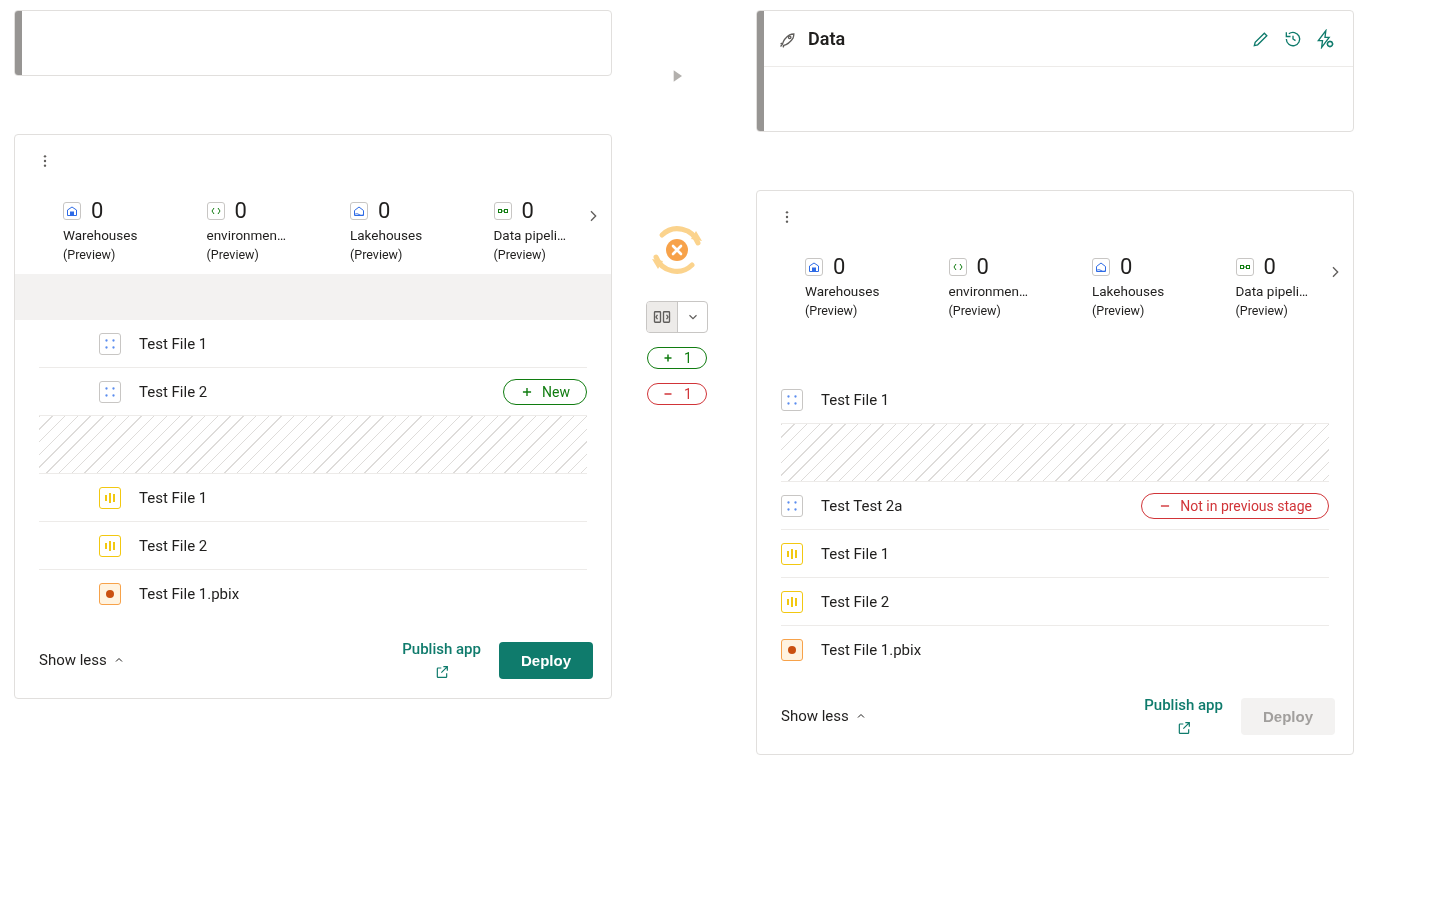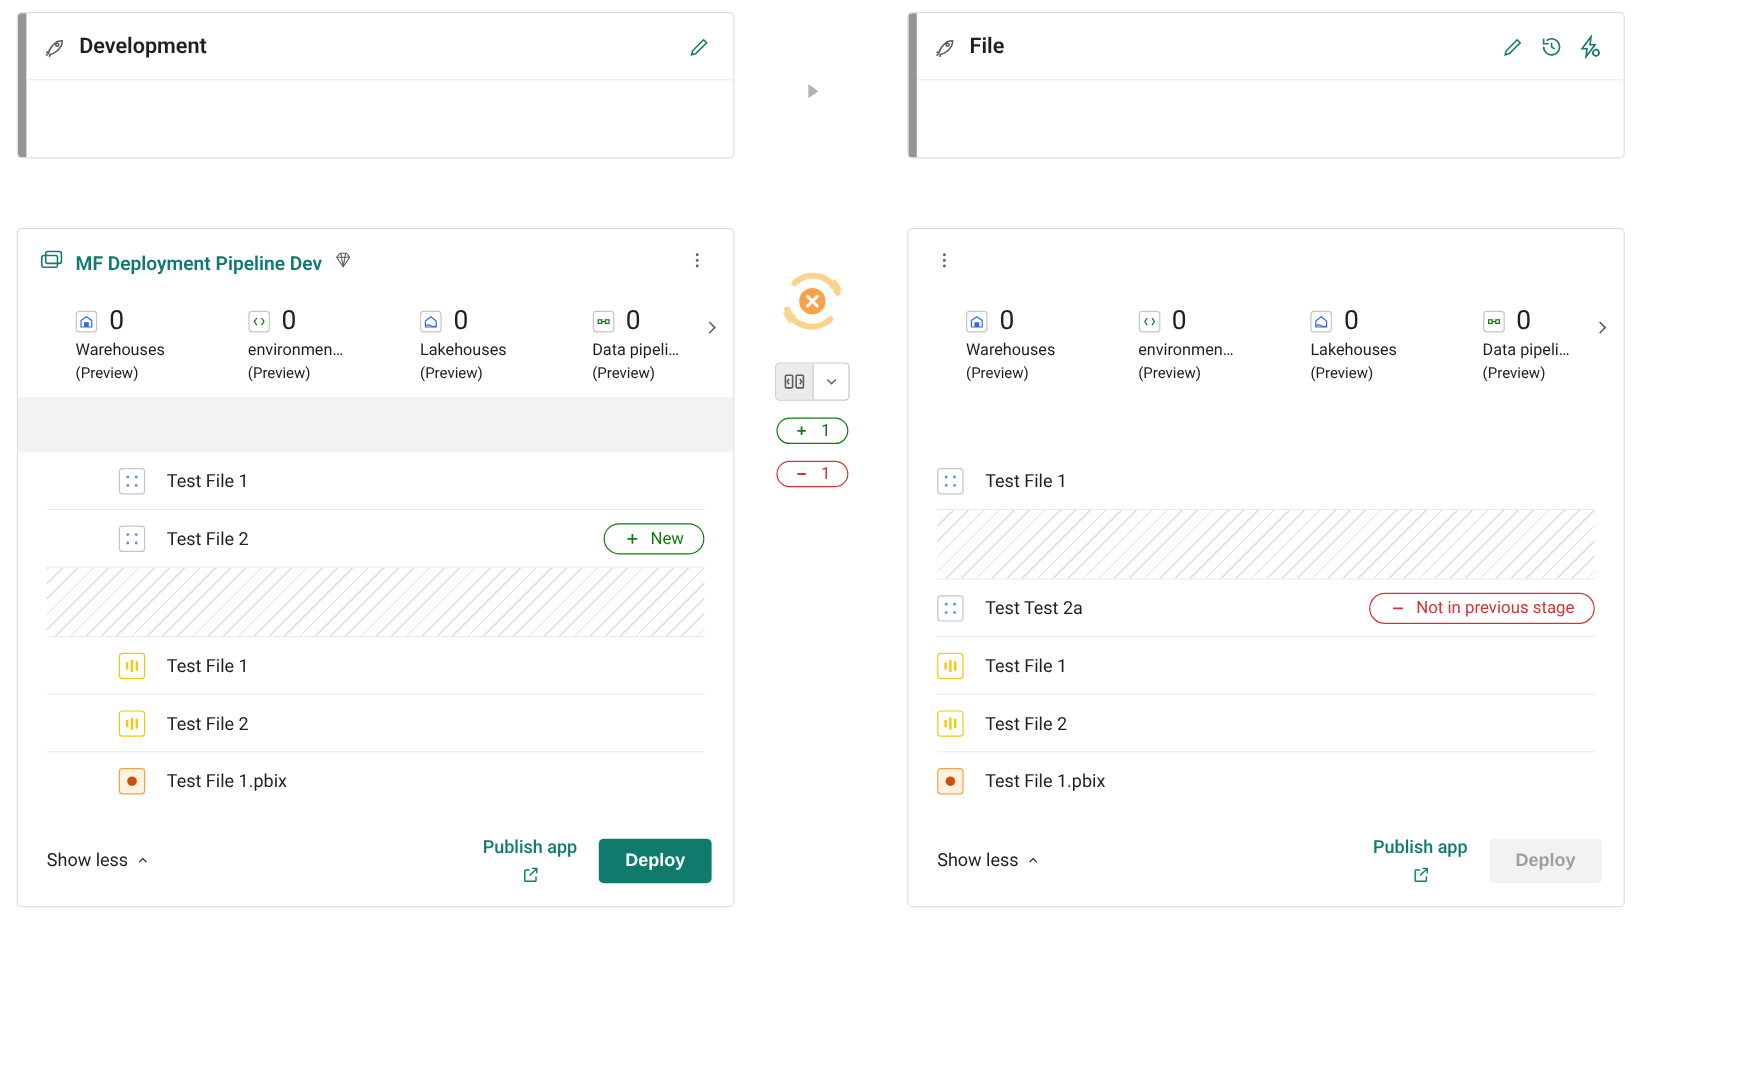--- a/index.html
+++ b/index.html
@@ -205,60 +205,26 @@
 </head>
 <body>
 
 <div class="canvas">
   <div class="columns">
 
     <div class="col">
       <div class="stage-card">
         <div class="stage-stripe"></div>
         <div class="stage-body">
-          <div class="stage-top">
-            <div class="stage-title">
-              <span class="icon-btn" style="color:#605e5c">
-                <svg width="20" height="20" viewBox="0 0 24 24" fill="none" stroke="currentColor" stroke-width="1.6">
-                    <path d="M5 19c1-4 4-9 9-12 2-1 5-1 5-1s0 3-1 5c-3 5-8 8-12 9"></path>
-                    <circle cx="14" cy="10" r="1.5"></circle>
-                    <path d="M5 19l-2 2m4-1-1 2m-1-5-2 1"></path>
-                  </svg>
-              </span>
-              <span>Development</span>
-            </div>
-            <div class="stage-actions">
-              <span class="icon-btn">
-                <svg width="20" height="20" viewBox="0 0 24 24" fill="none" stroke="currentColor" stroke-width="1.6">
-                    <path d="M4 20l4-1 11-11-3-3L5 16l-1 4z"></path>
-                  </svg>
-              </span>
-            </div>
-          </div>
           <div class="stage-bottom"></div>
         </div>
       </div>
 
       <div class="workspace">
         <div class="ws-head">
-          <div class="ws-title">
-            <span>
-              <svg width="20" height="18" viewBox="0 0 24 22" fill="none" stroke="currentColor" stroke-width="1.6">
-                  <rect x="2" y="6" width="16" height="12" rx="2"></rect>
-                  <rect x="6" y="2" width="16" height="12" rx="2"></rect>
-                </svg>
-            </span>
-            <span>MF Deployment Pipeline Dev</span>
-            <span style="color:#605e5c">
-              <svg width="16" height="16" viewBox="0 0 24 24" fill="none" stroke="currentColor" stroke-width="1.4">
-                  <path d="M4 8l4-5h8l4 5-8 12L4 8z"></path>
-                  <path d="M4 8h16M9 3l3 17L15 3"></path>
-                </svg>
-            </span>
-          </div>
           <span class="more">
             <svg width="16" height="16" viewBox="0 0 24 24" fill="currentColor">
                 <circle cx="12" cy="5" r="1.8"></circle>
                 <circle cx="12" cy="12" r="1.8"></circle>
                 <circle cx="12" cy="19" r="1.8"></circle>
               </svg>
           </span>
         </div>
 
         <div class="counts">
@@ -456,21 +422,21 @@
         <div class="stage-body">
           <div class="stage-top">
             <div class="stage-title">
               <span class="icon-btn" style="color:#605e5c">
                 <svg width="20" height="20" viewBox="0 0 24 24" fill="none" stroke="currentColor" stroke-width="1.6">
                     <path d="M5 19c1-4 4-9 9-12 2-1 5-1 5-1s0 3-1 5c-3 5-8 8-12 9"></path>
                     <circle cx="14" cy="10" r="1.5"></circle>
                     <path d="M5 19l-2 2m4-1-1 2m-1-5-2 1"></path>
                   </svg>
               </span>
-              <span>File</span>
+              <span>Data</span>
             </div>
             <div class="stage-actions">
               <span class="icon-btn">
                 <svg width="20" height="20" viewBox="0 0 24 24" fill="none" stroke="currentColor" stroke-width="1.6">
                     <path d="M4 20l4-1 11-11-3-3L5 16l-1 4z"></path>
                   </svg>
               </span>
               <span class="icon-btn">
                 <svg width="20" height="20" viewBox="0 0 24 24" fill="none" stroke="currentColor" stroke-width="1.6">
                     <path d="M4 12a8 8 0 1 0 3-6.2M4 4v5h5"></path>

